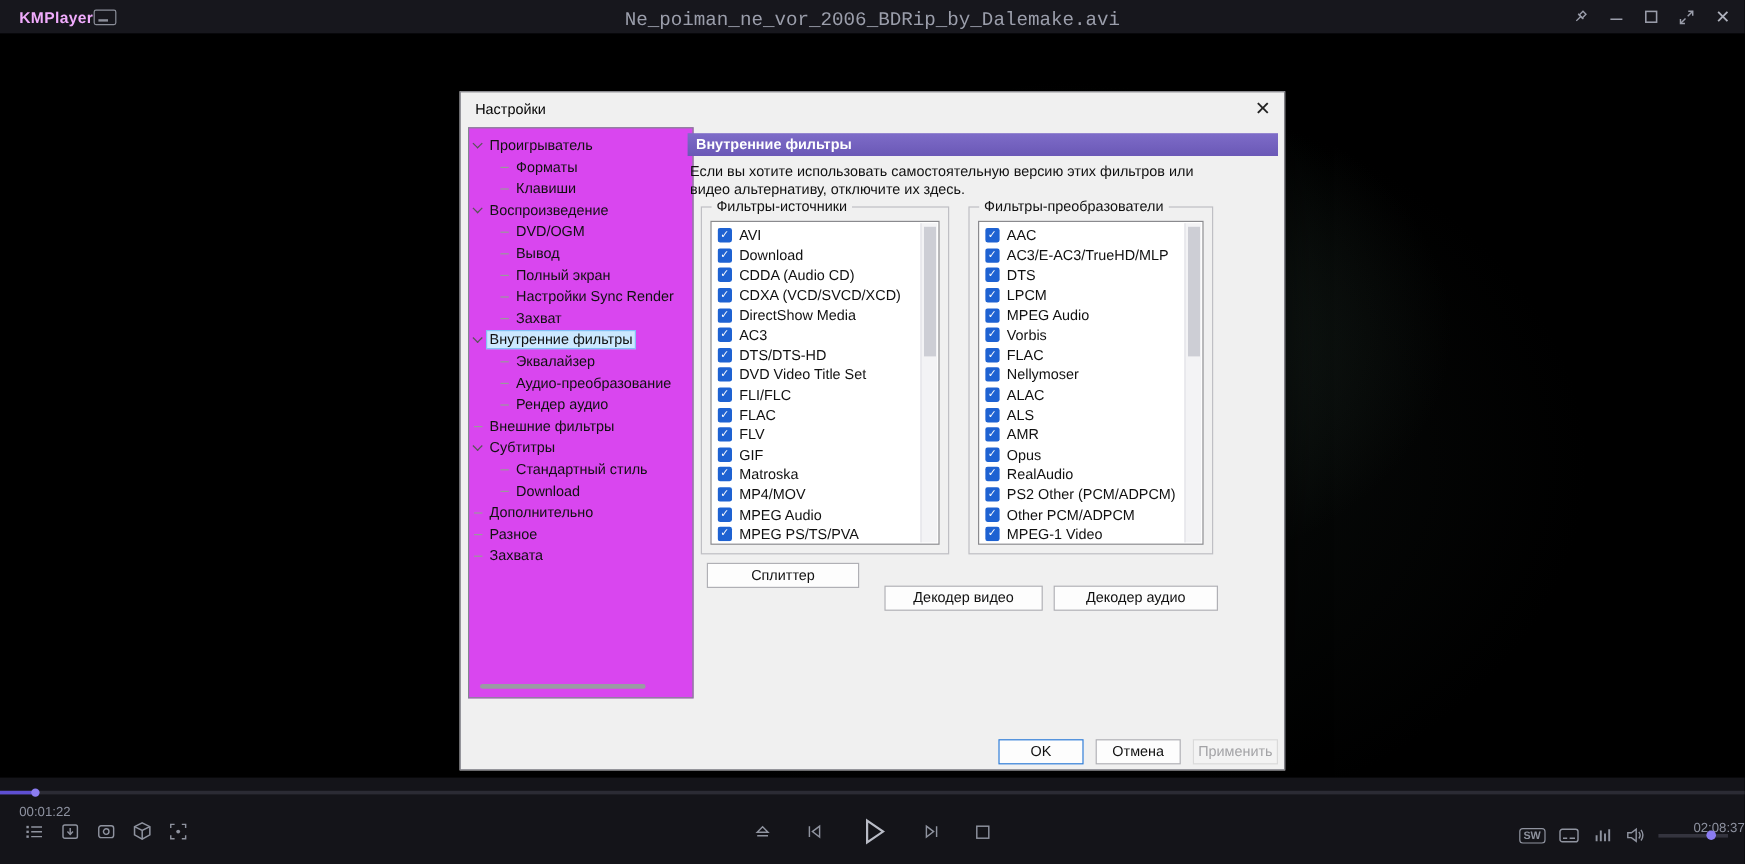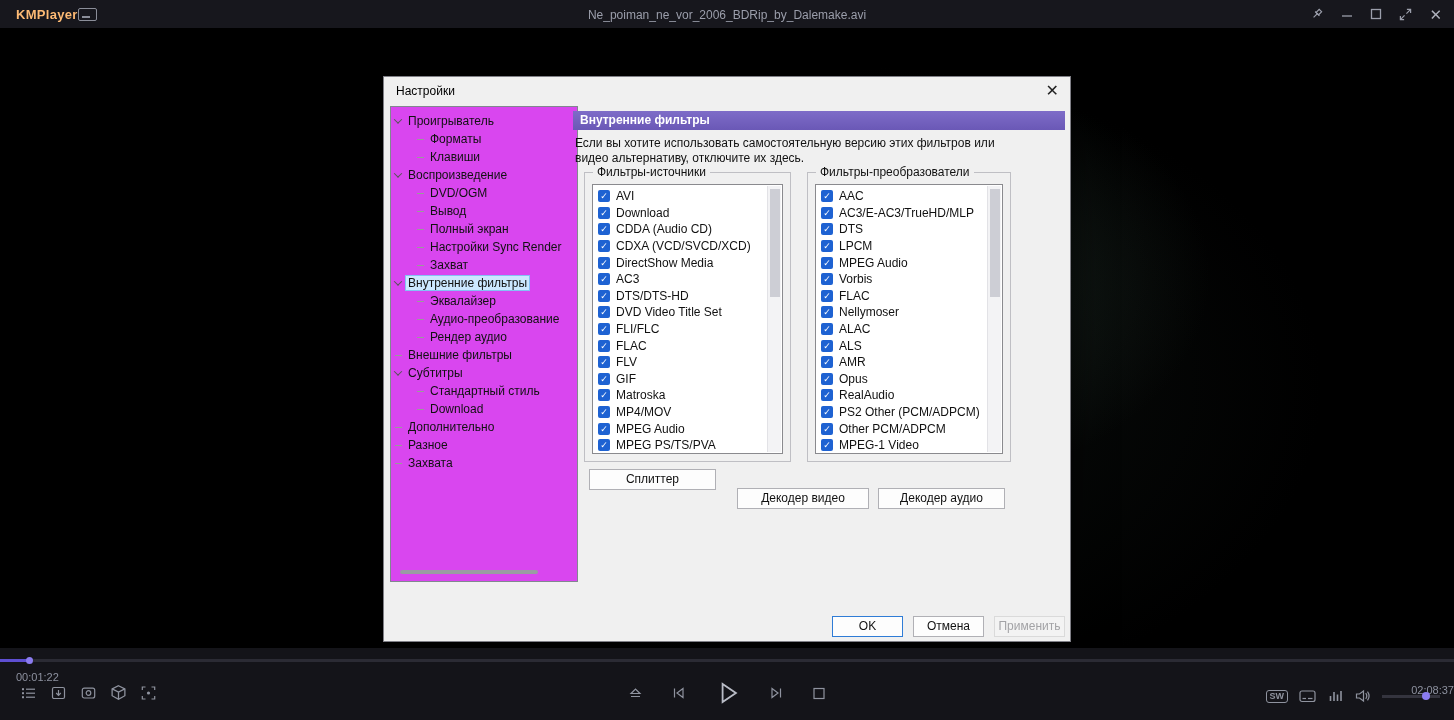--- a/index.html
+++ b/index.html
@@ -1,24 +1,24 @@
 <!DOCTYPE html>
 <html style="--accent-purple: #6a58b6; --accent-purple-light: #7e6cc8; --seek-purple: #5e4fd2; --check-blue: #1e62d2; --selection-bg: #cce8ff;"><head>
 <meta charset="utf-8">
 <style>
   * { box-sizing: border-box; margin: 0; padding: 0; }
   body { background: #000; font-family: "Liberation Sans", sans-serif; }
   .stage { position: relative; width: 1454px; height: 720px; overflow: hidden; background: #000; }
 
   
   .titlebar { position: absolute; left: 0; top: 0; width: 1454px; height: 28px; background: #17171d; }
-  .logo { position: absolute; left: 16px; top: 7px; color: #fdba74; font-weight: bold; font-size: 13px; letter-spacing: .3px; }
+  .logo { position: absolute; left: 16px; top: 7px; color: #f0abfc; font-weight: bold; font-size: 13px; letter-spacing: .3px; }
   .mini-icon { position: absolute; left: 78px; top: 8px; width: 19px; height: 13px; border: 1px solid #8b8e99; border-radius: 2px; }
   .mini-icon::after { content: ""; position: absolute; left: 3px; bottom: 2px; width: 8px; height: 2px; background: #8b8e99; }
-  .tb-title { position: absolute; left: 50%; top: 8px; transform: translateX(-50%); color: #9b9eab; font-size: 12px; white-space: nowrap; }
+  .tb-title { position: absolute; left: 50%; top: 8px; transform: translateX(-50%); color: #9b9eab; font-size: 16px; white-space: nowrap; font-family: Liberation Mono, monospace; }
   .tb-controls { position: absolute; right: 12px; top: 0; height: 28px; display: flex; align-items: center; gap: 17px; }
   .tb-controls svg { display: block; }
   .tb-close { color: #aeb1bc; font-size: 15px; line-height: 15px; cursor: default; }
 
   
   .video { position: absolute; left: 0; top: 28px; width: 1454px; height: 620px;
     background:
       radial-gradient(420px 300px at 63% 40%, rgba(46,66,56,.48), rgba(0,0,0,0) 70%),
       radial-gradient(640px 430px at 58% 58%, rgba(28,38,34,.38), rgba(0,0,0,0) 75%),
       #000; }
@@ -53,21 +53,21 @@
   .list-items { position: absolute; left: 5px; top: 3px; right: 17px; bottom: 2px; overflow: hidden; }
   .chk-row { display: flex; align-items: center; height: 16.6px; gap: 6px; white-space: nowrap; }
   .chk { flex: 0 0 12px; width: 12px; height: 12px; background: var(--check-blue); border-radius: 2px; color: #fff;
     font-family: "DejaVu Sans", sans-serif; font-size: 9px; line-height: 12px; text-align: center; }
   .vscroll { position: absolute; right: 1px; top: 1px; bottom: 1px; width: 14px; background: #f3f3f5; border-left: 1px solid #e2e2e6; }
   .vthumb { position: absolute; left: 2px; top: 3px; width: 10px; height: 108px; background: #cdced5; }
 
   .fbtn { position: absolute; height: 21px; background: #fdfdfd; border: 1px solid #b0b0b5; text-align: center; line-height: 19px; }
   .fbtn.splitter { left: 205px; top: 392px; width: 127px; }
   .fbtn.vdec { left: 353px; top: 411px; width: 132px; }
-  .fbtn.adec { left: 494px; top: 411px; width: 127px; }
+  .fbtn.adec { left: 494px; top: 411px; width: 137px; }
 
   .footbtn { position: absolute; top: 539px; width: 71px; height: 21px; text-align: center; line-height: 19px; background: #fdfdfd; border: 1px solid #b0b0b5; }
   .footbtn.ok { left: 448px; border-color: #2f7cd6; }
   .footbtn.cancel { left: 529px; }
   .footbtn.apply { left: 610px; color: #a3a3a6; background: #f3f3f3; border-color: #dadada; }
 
   
   .bottom { position: absolute; left: 0; top: 648px; width: 1454px; height: 72px; background: #141419; }
   .seek-track { position: absolute; left: 0; top: 11px; width: 1454px; height: 3px; background: #2b2b34; }
   .seek-fill { height: 3px; background: var(--seek-purple); }

